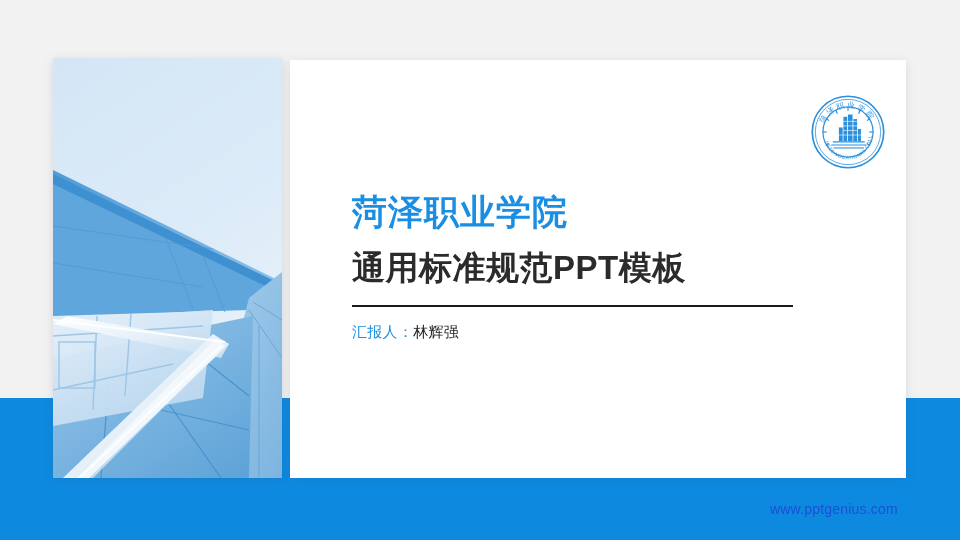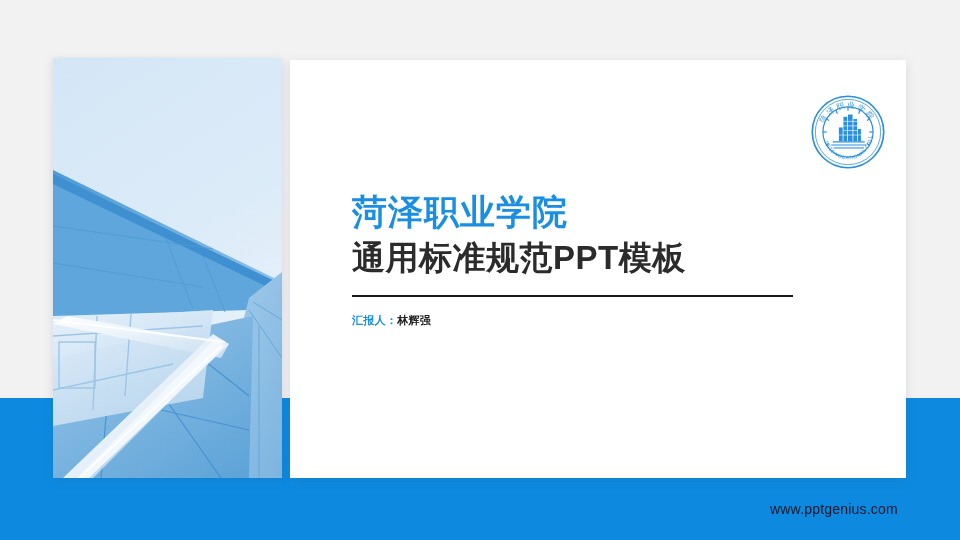--- a/index.html
+++ b/index.html
@@ -75,56 +75,56 @@
   }
   .title-main {
     font-size: 35px;
     font-weight: bold;
     line-height: 1.12;
     color: #1a8ee2;
     letter-spacing: 1px;
     white-space: nowrap;
   }
   .title-sub {
-    margin-top: 9px;
+    margin-top: 19px;
     font-size: 33px;
     font-weight: bold;
     line-height: 1.12;
     color: #2b2b2b;
     letter-spacing: 0.5px;
     white-space: nowrap;
   }
   .divider {
     margin-top: 18px;
     width: 441px;
     height: 2px;
     background: #1a1a1a;
   }
   .meta-row {
     margin-top: 16px;
     display: flex;
     align-items: baseline;
     white-space: nowrap;
   }
   .meta-item {
-    font-size: 11px;
-    font-weight: bold;
+    font-size: 15px;
+    font-weight: normal;
     letter-spacing: 0.3px;
   }
   .meta-item + .meta-item { margin-left: 36px; }
   .meta-label { color: #1a8ee2; }
   .meta-value { color: #222222; }
 
   
   .watermark {
     position: absolute;
     left: 770px;
     top: 501px;
     font-size: 14px;
-    color: #0f172a;
+    color: #1d4ed8;
     letter-spacing: 0.2px;
   }
 </style>
 </head>
 <body>
 
 <div id="slide">
 
   <div class="blue-band"></div>
 

